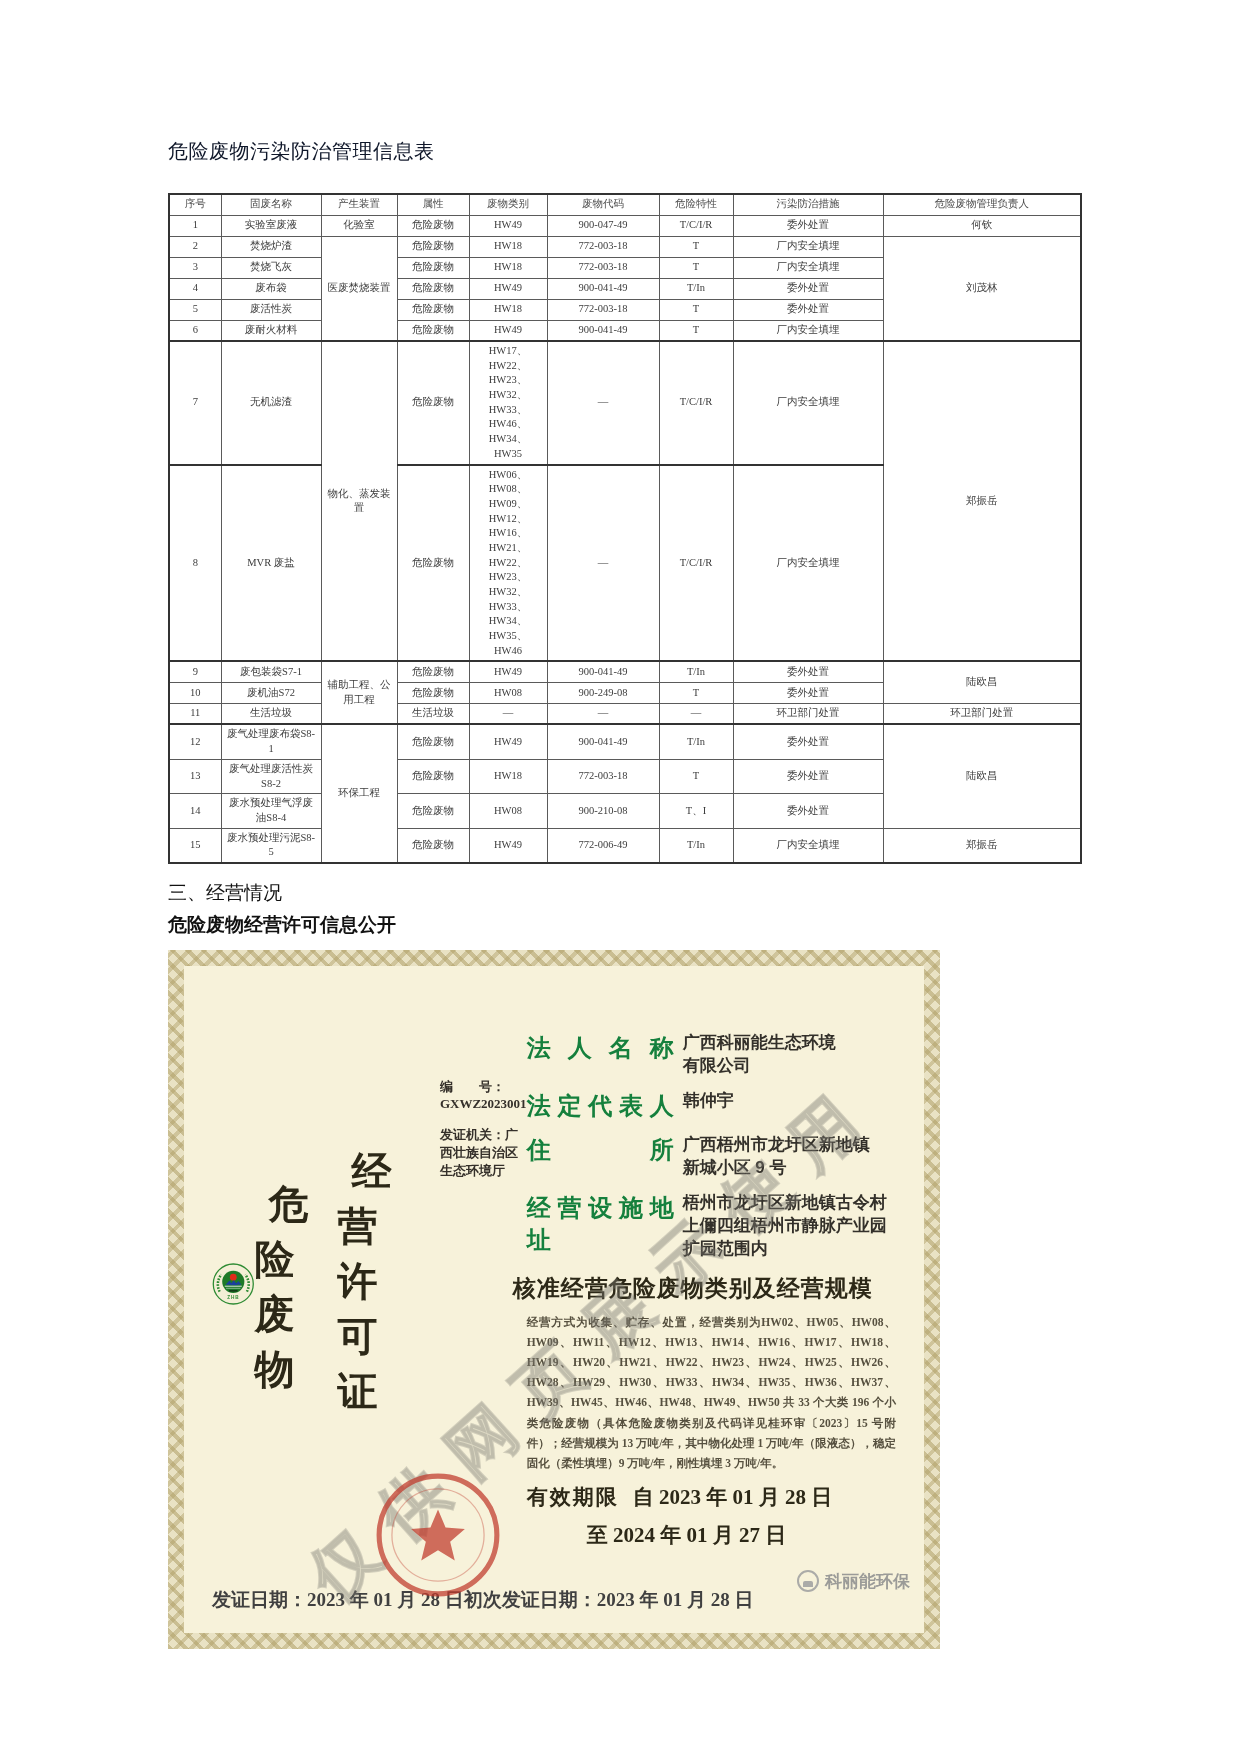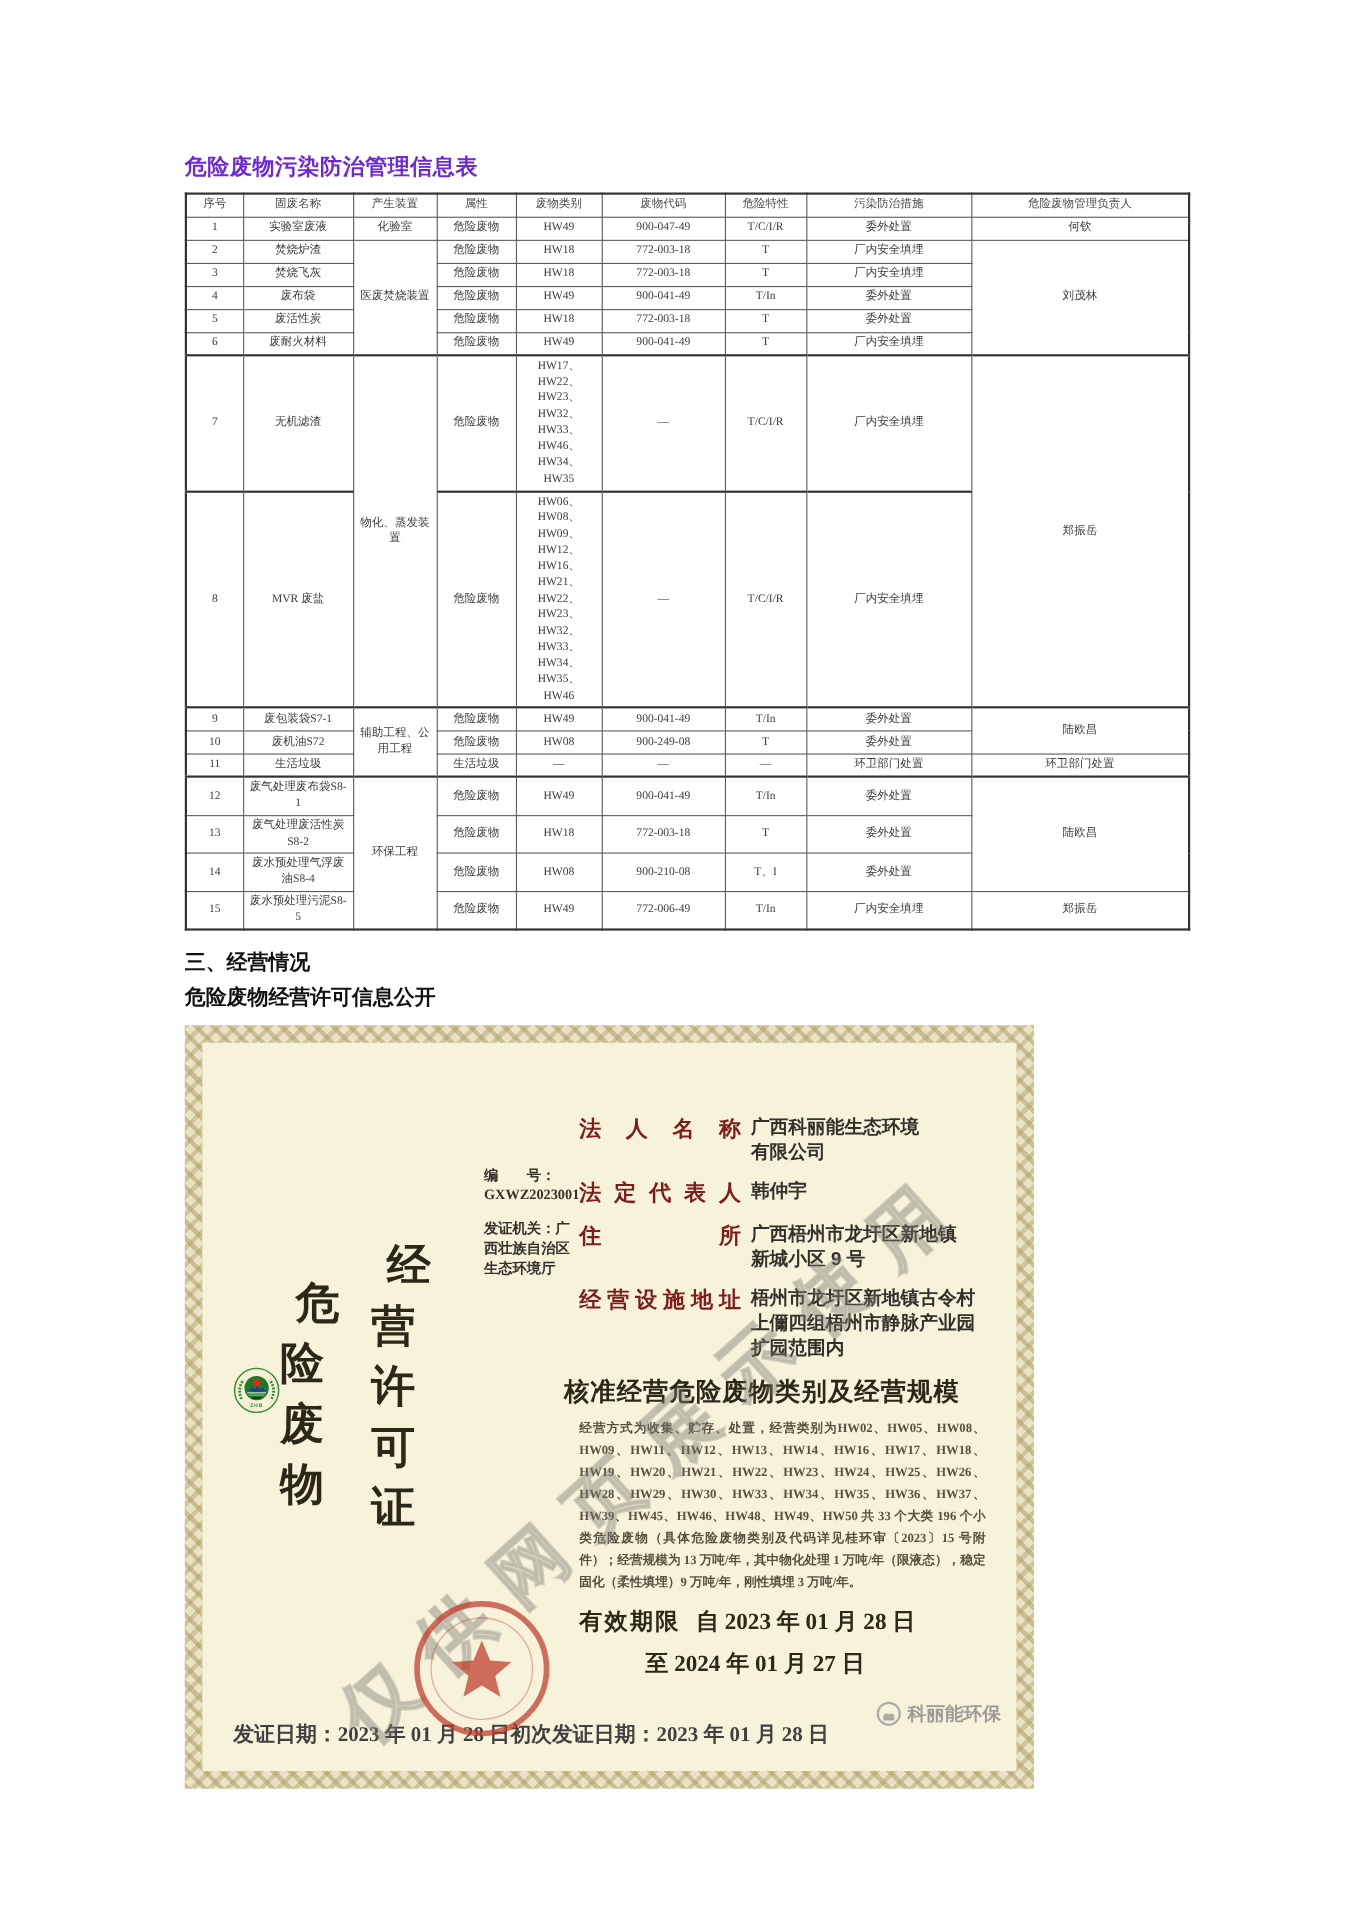--- a/index.html
+++ b/index.html
@@ -5,22 +5,22 @@
   * { margin:0; padding:0; box-sizing:border-box; }
   html,body { background:#ffffff; }
   body {
     width:1241px; height:1755px;
     font-family:"Liberation Sans", sans-serif;
     color:#222; position:relative; overflow:hidden;
   }
   .page { padding:138px 0 0 168px; width:1241px; }
 
   
-  .doc-title { font-size:20px; font-weight:bold; color:#6d28d9; letter-spacing:.5px; margin-bottom:10px; }
-  .section-heading { font-size:19px; font-weight:bold; color:#111; margin-top:16px; }
+  .doc-title { font-size:20px; font-weight:normal; color:#0f172a; letter-spacing:.5px; margin-bottom:28px; }
+  .section-heading { font-size:19px; font-weight:normal; color:#111; margin-top:16px; }
   .sub-heading { font-size:19px; font-weight:bold; color:#111; margin-top:6px; margin-bottom:12px; }
 
   
   table.waste {
     border-collapse:collapse; table-layout:fixed; width:912px;
     font-family:"Liberation Serif", serif; font-size:10.5px; color:#3c3c3c;
   }
   table.waste th, table.waste td {
     border:1px solid #5a5a5a; text-align:center; vertical-align:middle;
     padding:2px 3px; line-height:1.4; height:21px; overflow:hidden;
@@ -50,22 +50,22 @@
 
   .zhb-logo { width:118px; height:118px; margin-top:28px; }
   .cert-title { font-size:40px; font-weight:bold; letter-spacing:14px; color:#2c2817;
     margin-top:34px; text-indent:14px; }
   .cert-title2 { margin-top:22px; }
   .cert-serial-block { align-self:flex-start; margin-top:72px; font-size:13px; font-weight:bold; color:#35302a; }
   .cert-serial-block .line { margin-top:14px; }
 
   .field-row { display:flex; margin-bottom:12px; }
   .field-label {
-    flex:0 0 148px; font-size:20px; font-weight:bold; letter-spacing:1px;
-    color:#7f1d1d; text-align:justify; text-align-last:justify; line-height:1.35;
+    flex:0 0 148px; font-size:24px; font-weight:bold; letter-spacing:1px;
+    color:#15803d; text-align:justify; text-align-last:justify; line-height:1.35;
   }
   .field-value {
     flex:1; font-family:"Liberation Sans", sans-serif; font-weight:bold;
     font-size:17px; color:#33302a; line-height:1.35; padding-left:8px; white-space:pre-line;
   }
   .scope-title { font-size:23px; font-weight:bold; color:#2c2817; letter-spacing:1px; margin:10px 0 8px -14px; }
   .scope-text {
     font-size:11.5px; font-weight:600; color:#56503f; line-height:1.75; text-align:justify;
   }
   .validity { margin-top:10px; font-size:21px; font-weight:bold; color:#2c2817; }

